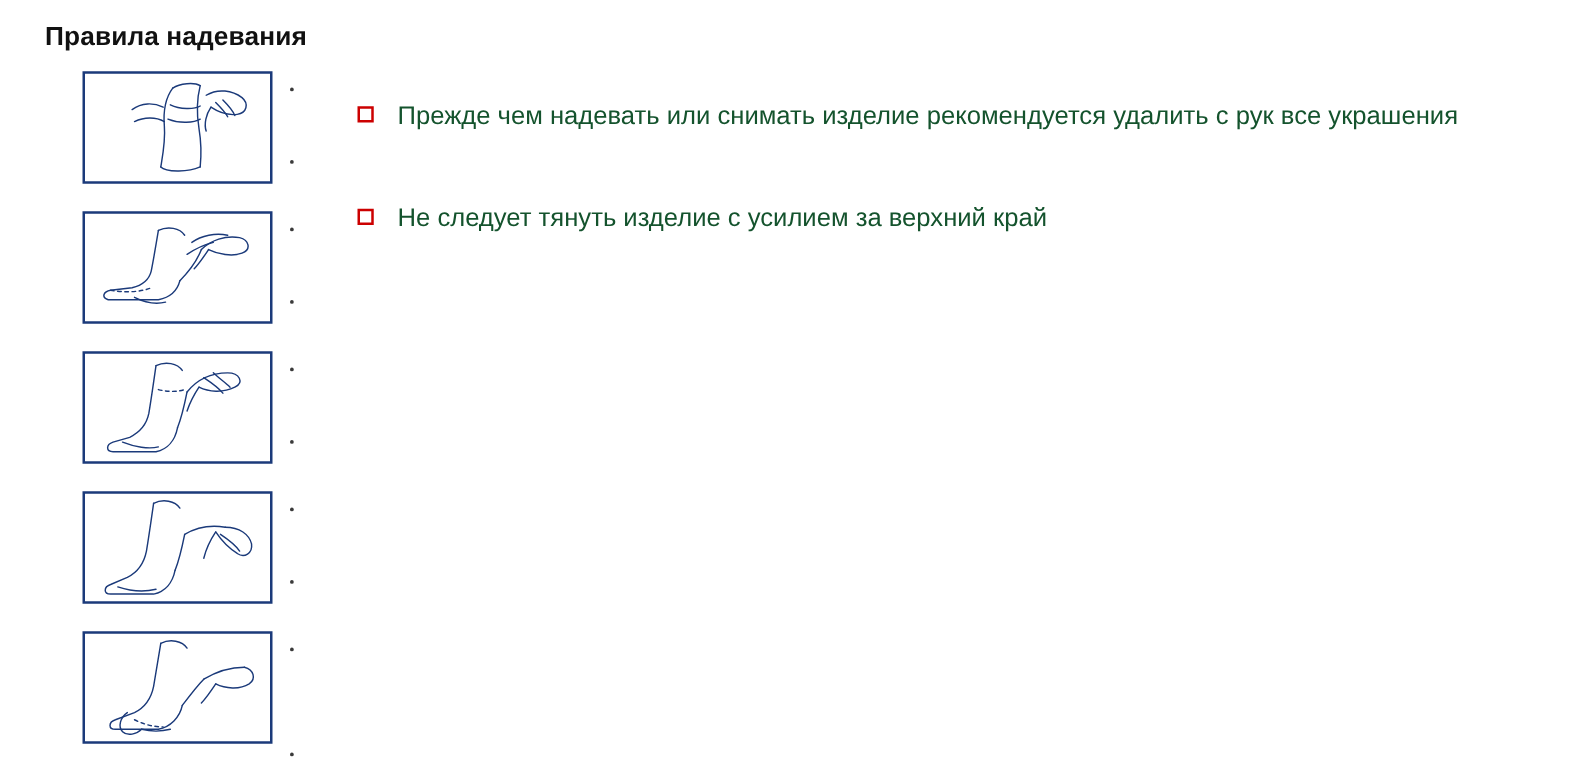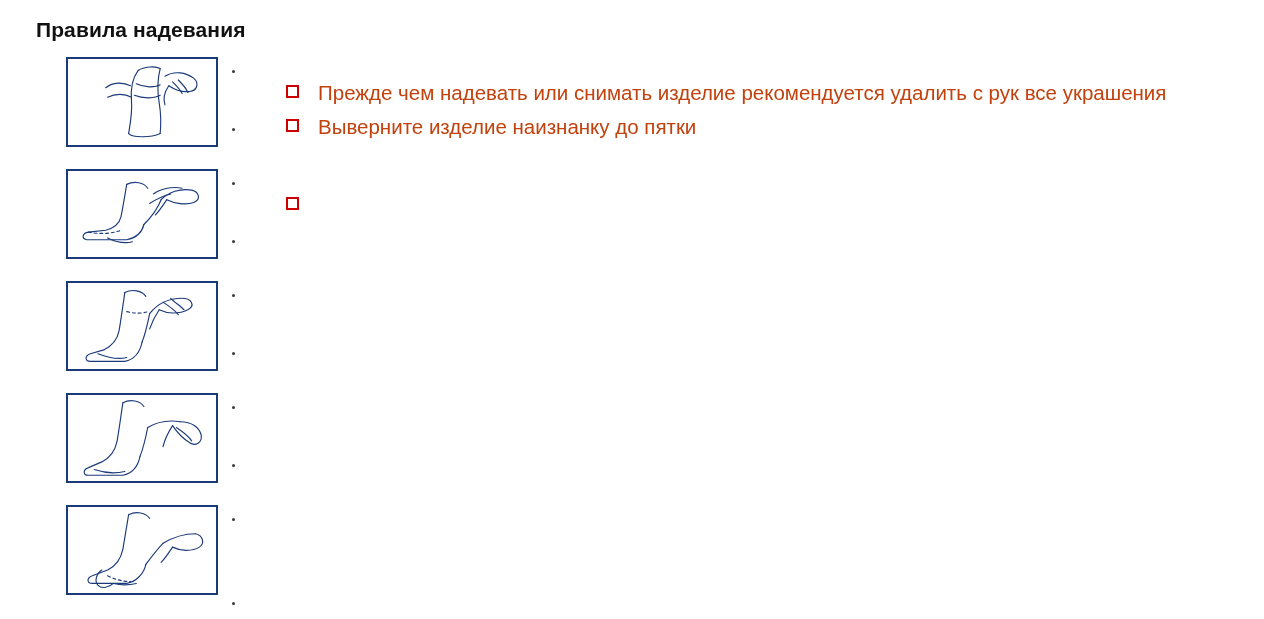--- a/index.html
+++ b/index.html
@@ -68,21 +68,21 @@
     position: absolute;
     left: 286px;
     top: 78px;
     width: 930px;
   }
   .bullet-row {
     position: relative;
     padding-left: 32px;
     font-size: 20.5px;
     line-height: 30px;
-    color: #c2410c;
+    color: #14532d;
   }
   .bullet-box {
     position: absolute;
     left: 0;
     top: 7px;
     width: 13px;
     height: 13px;
     border: 2px solid #cc0000;
     box-sizing: border-box;
     background: #ffffff;
@@ -185,32 +185,29 @@
   <div class="dot" style="left:232px; top:602px;"></div>
 
   <div id="bullets">
 
     <div class="bullet-row">
       <span class="bullet-box"></span>
       <span>Прежде чем надевать или снимать изделие рекомендуется удалить с рук все украшения</span>
     </div>
     <div class="gap-sm"></div>
 
+    <div class="gap-md"></div>
+
+    <div class="gap-md"></div>
+
+    <div class="gap-sm"></div>
+
     <div class="bullet-row">
       <span class="bullet-box"></span>
-      <span>Выверните изделие наизнанку до пятки</span>
-    </div>
-    <div class="gap-md"></div>
-
-    <div class="gap-md"></div>
-
-    <div class="gap-sm"></div>
-
-    <div class="bullet-row">
-      <span class="bullet-box"></span>
+      <span>Не следует тянуть изделие с усилием за верхний край</span>
     </div>
     <div class="gap-md"></div>
 
     <div class="gap-md"></div>
 
 
   </div>
 
 </div>
 

